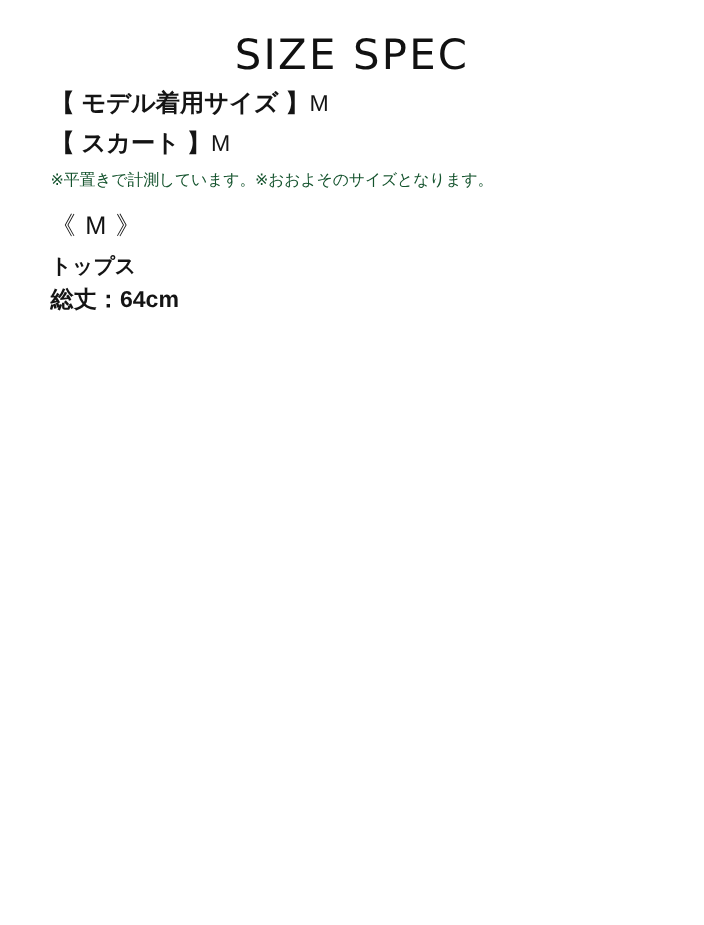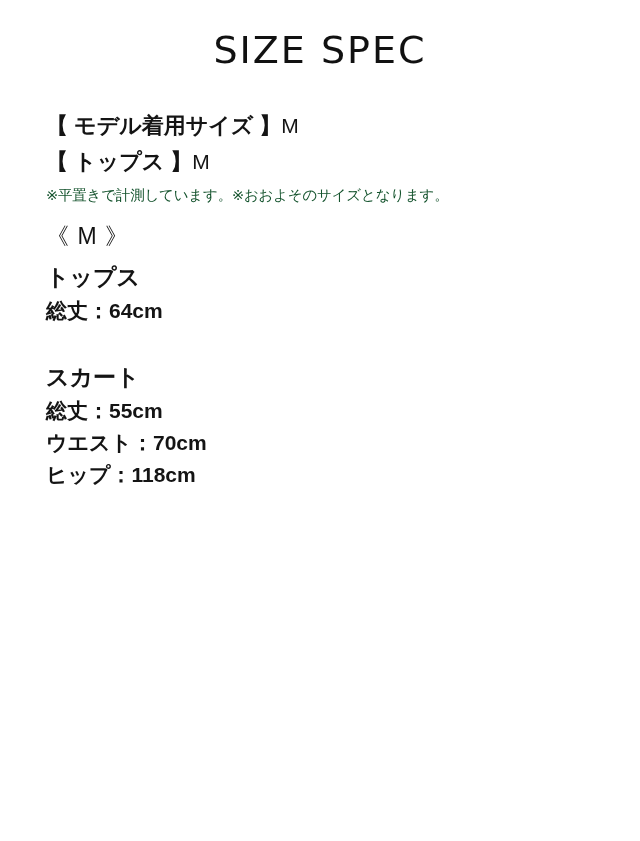--- a/index.html
+++ b/index.html
@@ -27,21 +27,21 @@
     font-weight: 400;
     letter-spacing: 2px;
     margin: 0;
     padding-top: 28px;
     color: #111111;
     font-family: "DejaVu Sans", "Liberation Sans", sans-serif;
   }
   .content {
     padding-left: 46px;
     padding-right: 38px;
-    margin-top: 36px;
+    margin-top: 4px;
   }
   .head-line {
     font-size: 22px;
     line-height: 1.62;
     font-weight: 700;
     color: #141414;
     white-space: nowrap;
   }
   .head-line .val {
     font-weight: 400;
@@ -59,21 +59,21 @@
     font-size: 23px;
     margin-top: 14px;
     font-weight: 400;
     color: #121212;
     letter-spacing: 1px;
   }
   .group {
     margin-top: 8px;
   }
   .group-title {
-    font-size: 23px;
+    font-size: 19px;
     font-weight: 700;
     color: #141414;
     line-height: 1.5;
   }
   .measure {
     font-size: 21px;
     font-weight: 700;
     color: #141414;
     line-height: 1.52;
     white-space: nowrap;
@@ -89,36 +89,30 @@
 
   <h1 class="title">SIZE SPEC</h1>
 
   <div class="content">
 
     <div class="head-line">
       <span>【 モデル着用サイズ 】</span><span class="val">M</span>
     </div>
 
     <div class="head-line">
-      <span>【 トップス 】</span><span class="val">M</span>
+      <span>【 スカート 】</span><span class="val">M</span>
     </div>
 
 
     <div class="note">※平置きで計測しています。※おおよそのサイズとなります。</div>
 
     <div class="size-label">《 M 》</div>
 
     <div class="group">
       <div class="group-title">トップス</div>
       <div class="measure">総丈：64cm</div>
     </div>
 
     <div class="gap"></div>
 
-    <div class="group">
-      <div class="group-title">スカート</div>
-      <div class="measure">総丈：55cm</div>
-      <div class="measure">ウエスト：70cm</div>
-      <div class="measure">ヒップ：118cm</div>
-    </div>
 
   </div>
 </div>
 
 </body></html>

